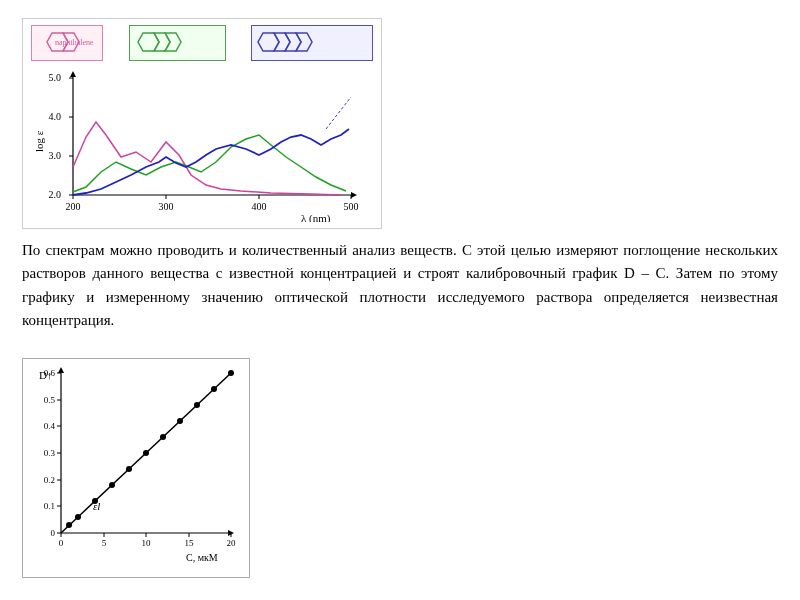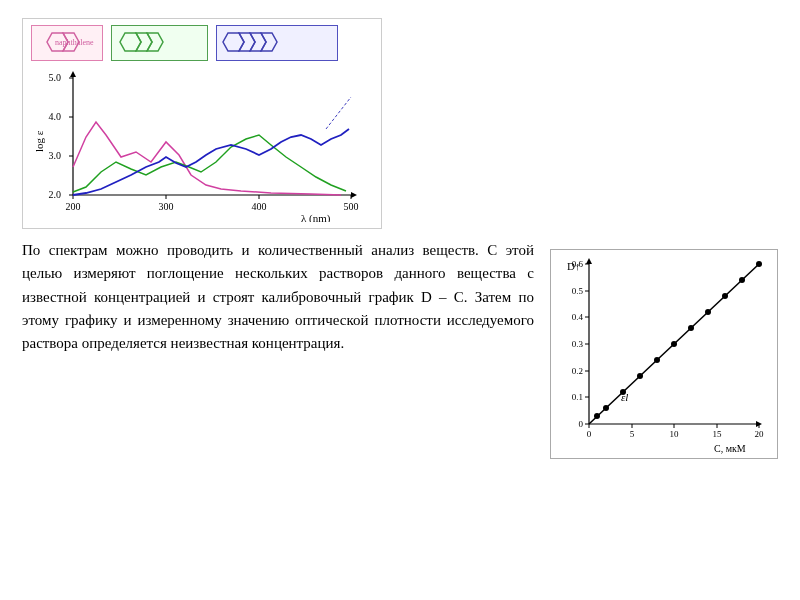--- a/index.html
+++ b/index.html
@@ -26,21 +26,21 @@
       border: 1px solid #ccc;
       background: #fff;
       padding: 6px 8px 6px 8px;
       display: flex;
       flex-direction: column;
     }
 
     .molecule-row {
       display: flex;
       flex-direction: row;
-      justify-content: flex-start;
+      justify-content: space-between;
       align-items: center;
       margin-bottom: 6px;
       gap: 8px;
     }
 
     .molecule-box {
       border: 1.5px solid #ccc;
       padding: 3px 5px;
       display: flex;
       align-items: center;
@@ -59,21 +59,21 @@
 
     .right-text {
       flex: 1;
       font-size: 15px;
       line-height: 1.55;
       text-align: justify;
     }
 
     .bottom-section {
       display: flex;
-      flex-direction: row;
+      flex-direction: column;
       gap: 16px;
       align-items: flex-start;
     }
 
     .bottom-text {
       flex: 1;
       font-size: 15px;
       line-height: 1.55;
       text-align: justify;
     }

